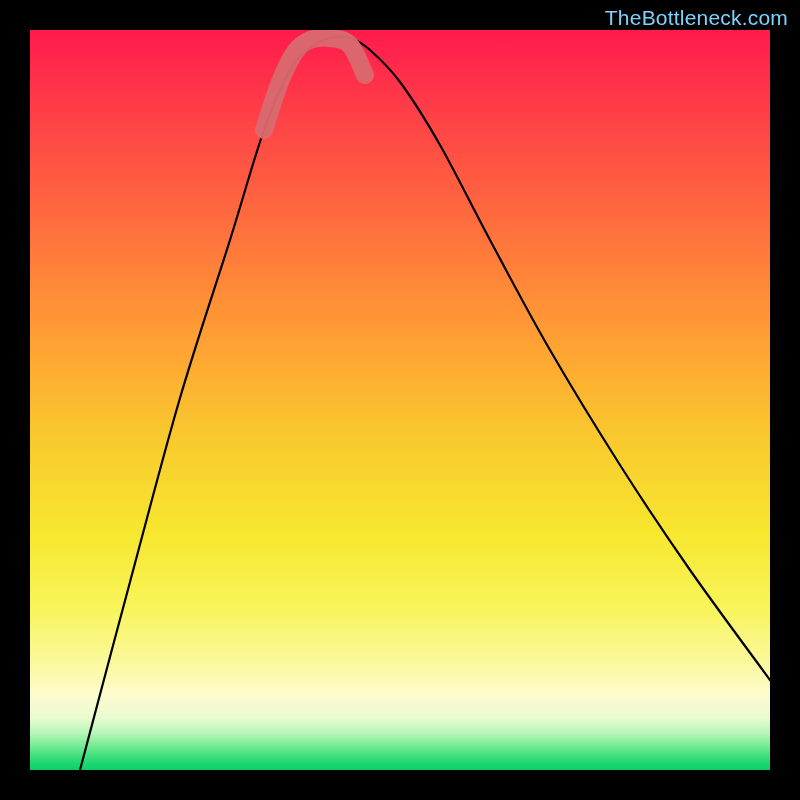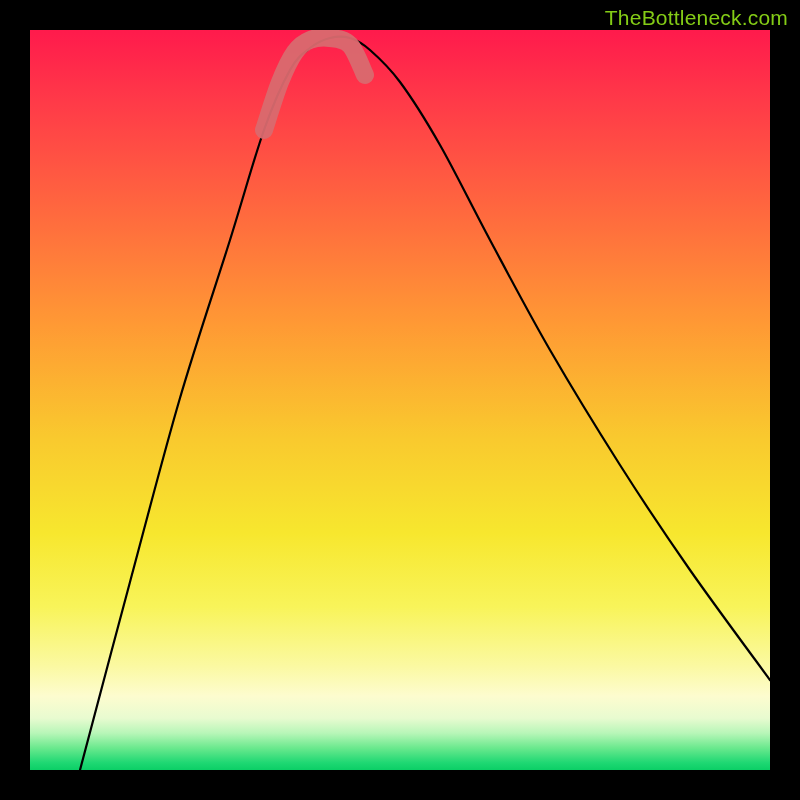--- a/index.html
+++ b/index.html
@@ -40,21 +40,21 @@
       #b8f6b8 95%,
       #6be98e 97%,
       #1fd873 99%,
       #0bcf66 100%
     );
   }
   .watermark {
     position: absolute;
     top: 6px;
     right: 12px;
-    color: #84cc16;
+    color: #7dd3fc;
     font-size: 21px;
     font-weight: 500;
     letter-spacing: 0.2px;
     z-index: 10;
   }
   svg.curve {
     position: absolute;
     left: 0;
     top: 0;
     width: 740px;

